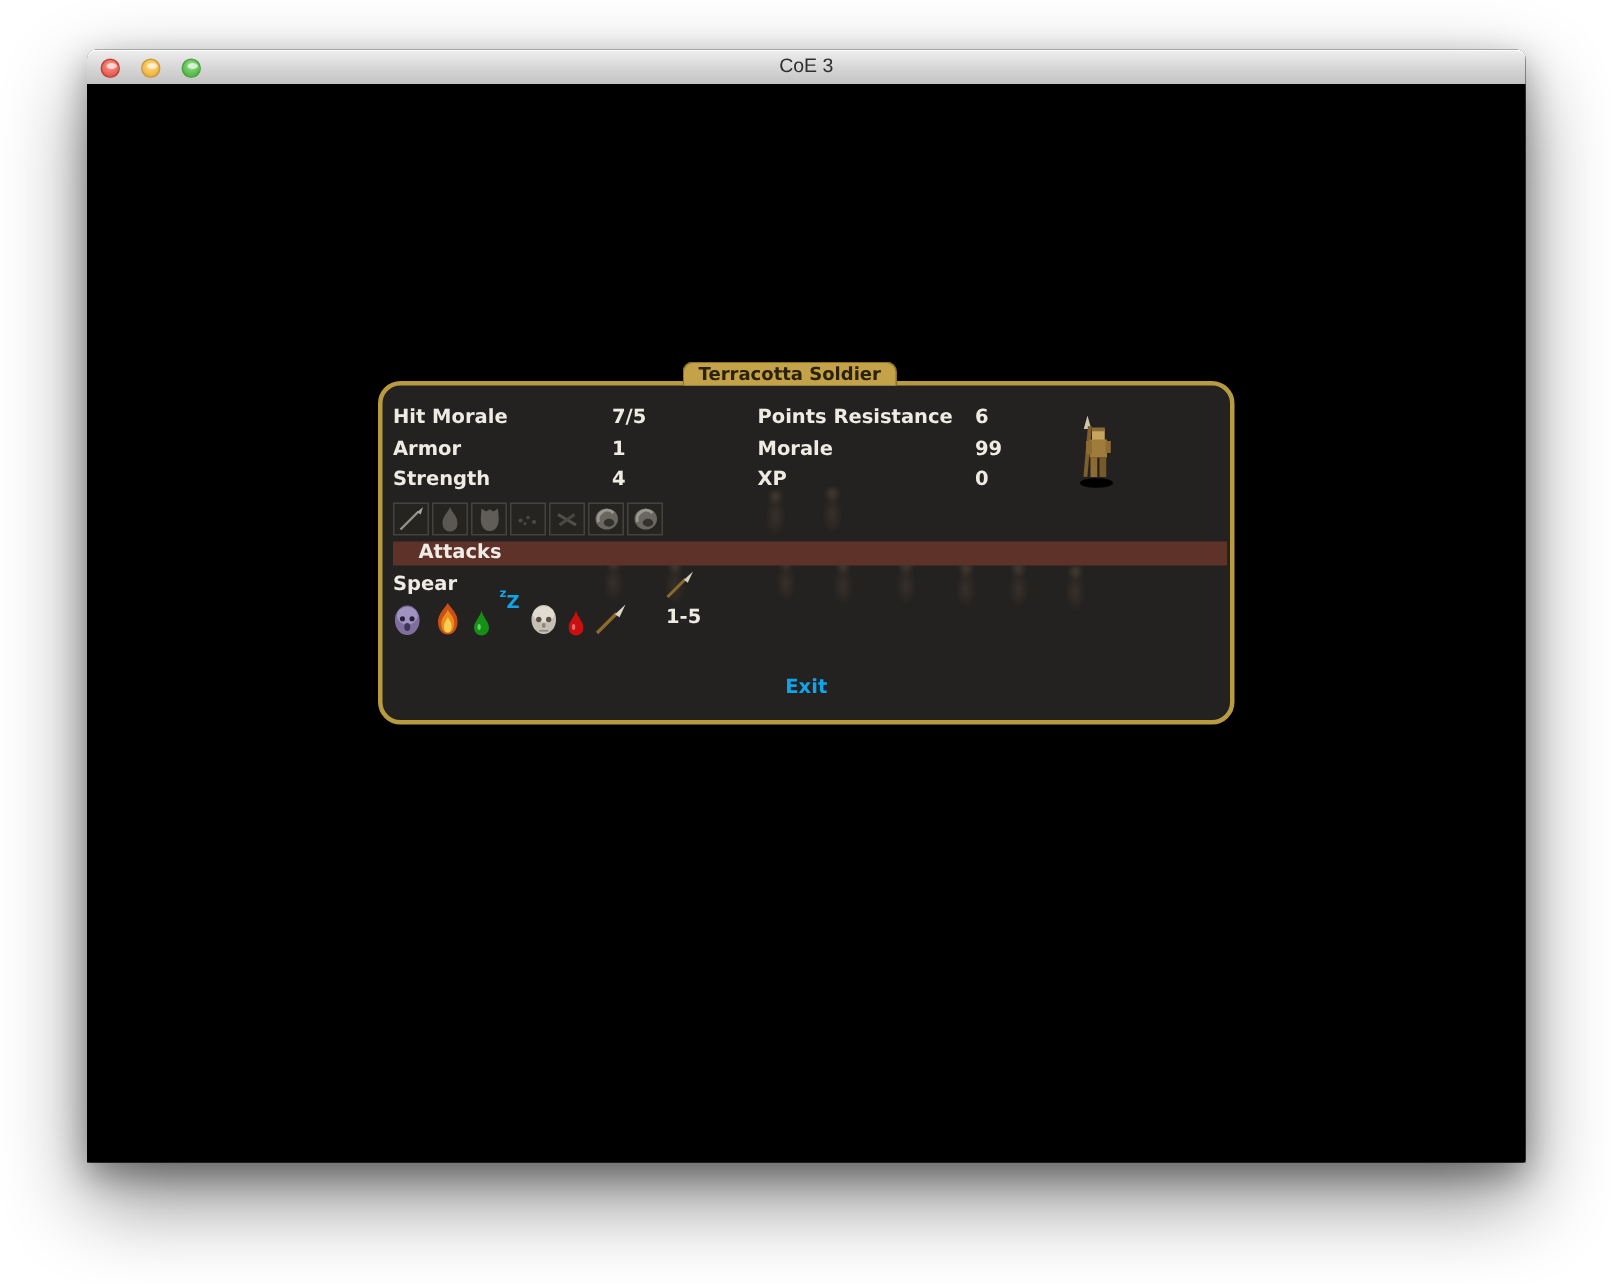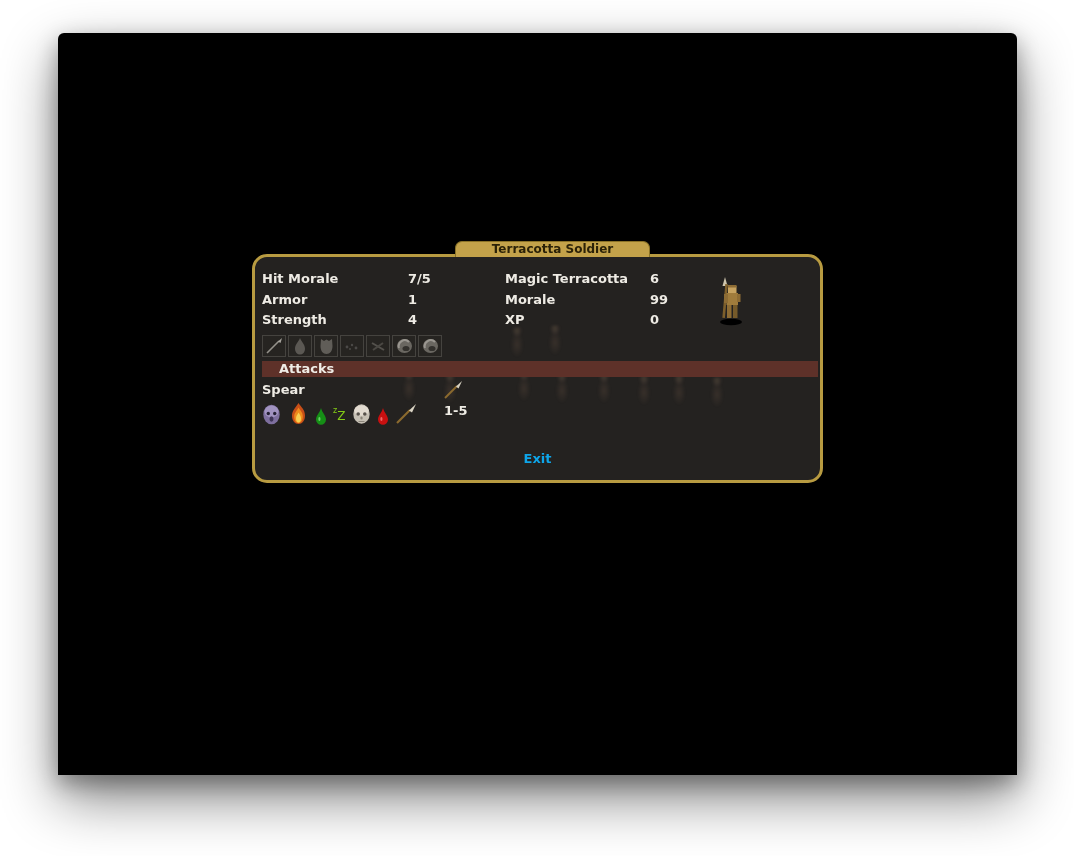--- a/index.html
+++ b/index.html
@@ -40,21 +40,21 @@
   
   .dialog{
     position:absolute;left:194px;top:198px;width:571px;height:229px;
     box-sizing:border-box;
     background:#242220;
     border:3px solid #b89b41;
     border-radius:15px;
     color:#eeebe4;font-size:13px;font-weight:bold;
   }
   .dialog-tab{
-    position:absolute;left:200px;top:-16px;width:195px;height:16px;
+    position:absolute;left:200px;top:-16px;width:143px;height:16px;
     background:#c3a24a;
     border:1px solid #8a7227;border-bottom:none;
     border-radius:7px 7px 0 0;
     box-sizing:border-box;
     text-align:center;line-height:14px;
     font-size:12px;color:#2b2208;font-weight:bold;
     z-index:5;
   }
   .stat{position:absolute;height:16px;white-space:nowrap;z-index:3;}
   .col-label-l{left:7px;}  .col-value-l{left:153px;}
@@ -72,41 +72,47 @@
     position:absolute;left:7px;top:104px;width:556px;height:16px;
     background:#5e3129;z-index:2;
     line-height:16px;padding-left:17px;box-sizing:border-box;
     font-size:13px;color:#efece6;
   }
   .attack-row{position:absolute;left:7px;top:125px;height:18px;z-index:3;}
   .attack-dmg-group{position:absolute;left:186px;top:121px;display:flex;align-items:center;z-index:3;flex-direction:column;}
   .attack-dmg{margin-left:3px;}
   
   .prop-row{position:absolute;left:7px;top:147px;height:24px;display:flex;align-items:flex-end;gap:7px;z-index:3;}
-  .sleep-icon{color:#84cc16;font-weight:normal;line-height:1;margin-bottom:6px;}
+  .sleep-icon{color:#0ea5e9;font-weight:bold;line-height:1;margin-bottom:20px;}
   .sleep-small{font-size:8px;vertical-align:7px;}
   .sleep-large{font-size:12px;}
   .exit-button{
     position:absolute;left:0;right:0;top:194px;text-align:center;
     font-size:13px;color:#0ea5e9;cursor:pointer;z-index:3;
   }
   .unit-sprite{position:absolute;left:455px;top:18px;z-index:3;}
   
   .ghost{
     position:absolute;width:14px;height:32px;z-index:2;
     background:
       radial-gradient(ellipse 55% 28% at 50% 12%, rgba(150,120,95,.30), rgba(150,120,95,0) 70%),
       radial-gradient(ellipse 65% 55% at 50% 55%, rgba(130,100,80,.22), rgba(130,100,80,0) 72%);
     filter:blur(1px);
   }
 </style>
 </head>
 <body>
 
 <div class="mac-window">
+  <div class="titlebar">
+    <div class="traffic tl-close"></div>
+    <div class="traffic tl-min"></div>
+    <div class="traffic tl-zoom"></div>
+    <div class="window-title">CoE 3</div>
+  </div>
 
   <div class="game-screen">
 
     <div class="dialog">
       <div class="dialog-tab">Terracotta Soldier</div>
 
       <div class="ghost" style="left:255px;top:70px;"></div>
       <div class="ghost" style="left:293px;top:68px;"></div>
       <div class="ghost" style="left:147px;top:114px;"></div>
       <div class="ghost" style="left:188px;top:116px;"></div>
@@ -117,21 +123,21 @@
       <div class="ghost" style="left:417px;top:118px;"></div>
       <div class="ghost" style="left:455px;top:120px;"></div>
 
       <div class="stat col-label-l row-0">Hit Morale</div>
       <div class="stat col-value-l row-0">7/5</div>
       <div class="stat col-label-l row-1">Armor</div>
       <div class="stat col-value-l row-1">1</div>
       <div class="stat col-label-l row-2">Strength</div>
       <div class="stat col-value-l row-2">4</div>
 
-      <div class="stat col-label-r row-0">Magic Terracotta</div>
+      <div class="stat col-label-r row-0">Points Resistance</div>
       <div class="stat col-value-r row-0">6</div>
       <div class="stat col-label-r row-1">Morale</div>
       <div class="stat col-value-r row-1">99</div>
       <div class="stat col-label-r row-2">XP</div>
       <div class="stat col-value-r row-2">0</div>
 
       <div class="unit-sprite">
         <svg width="42" height="56" viewBox="0 0 42 56">
           <ellipse cx="21" cy="47" rx="11" ry="3.2" fill="#000"></ellipse>
 

